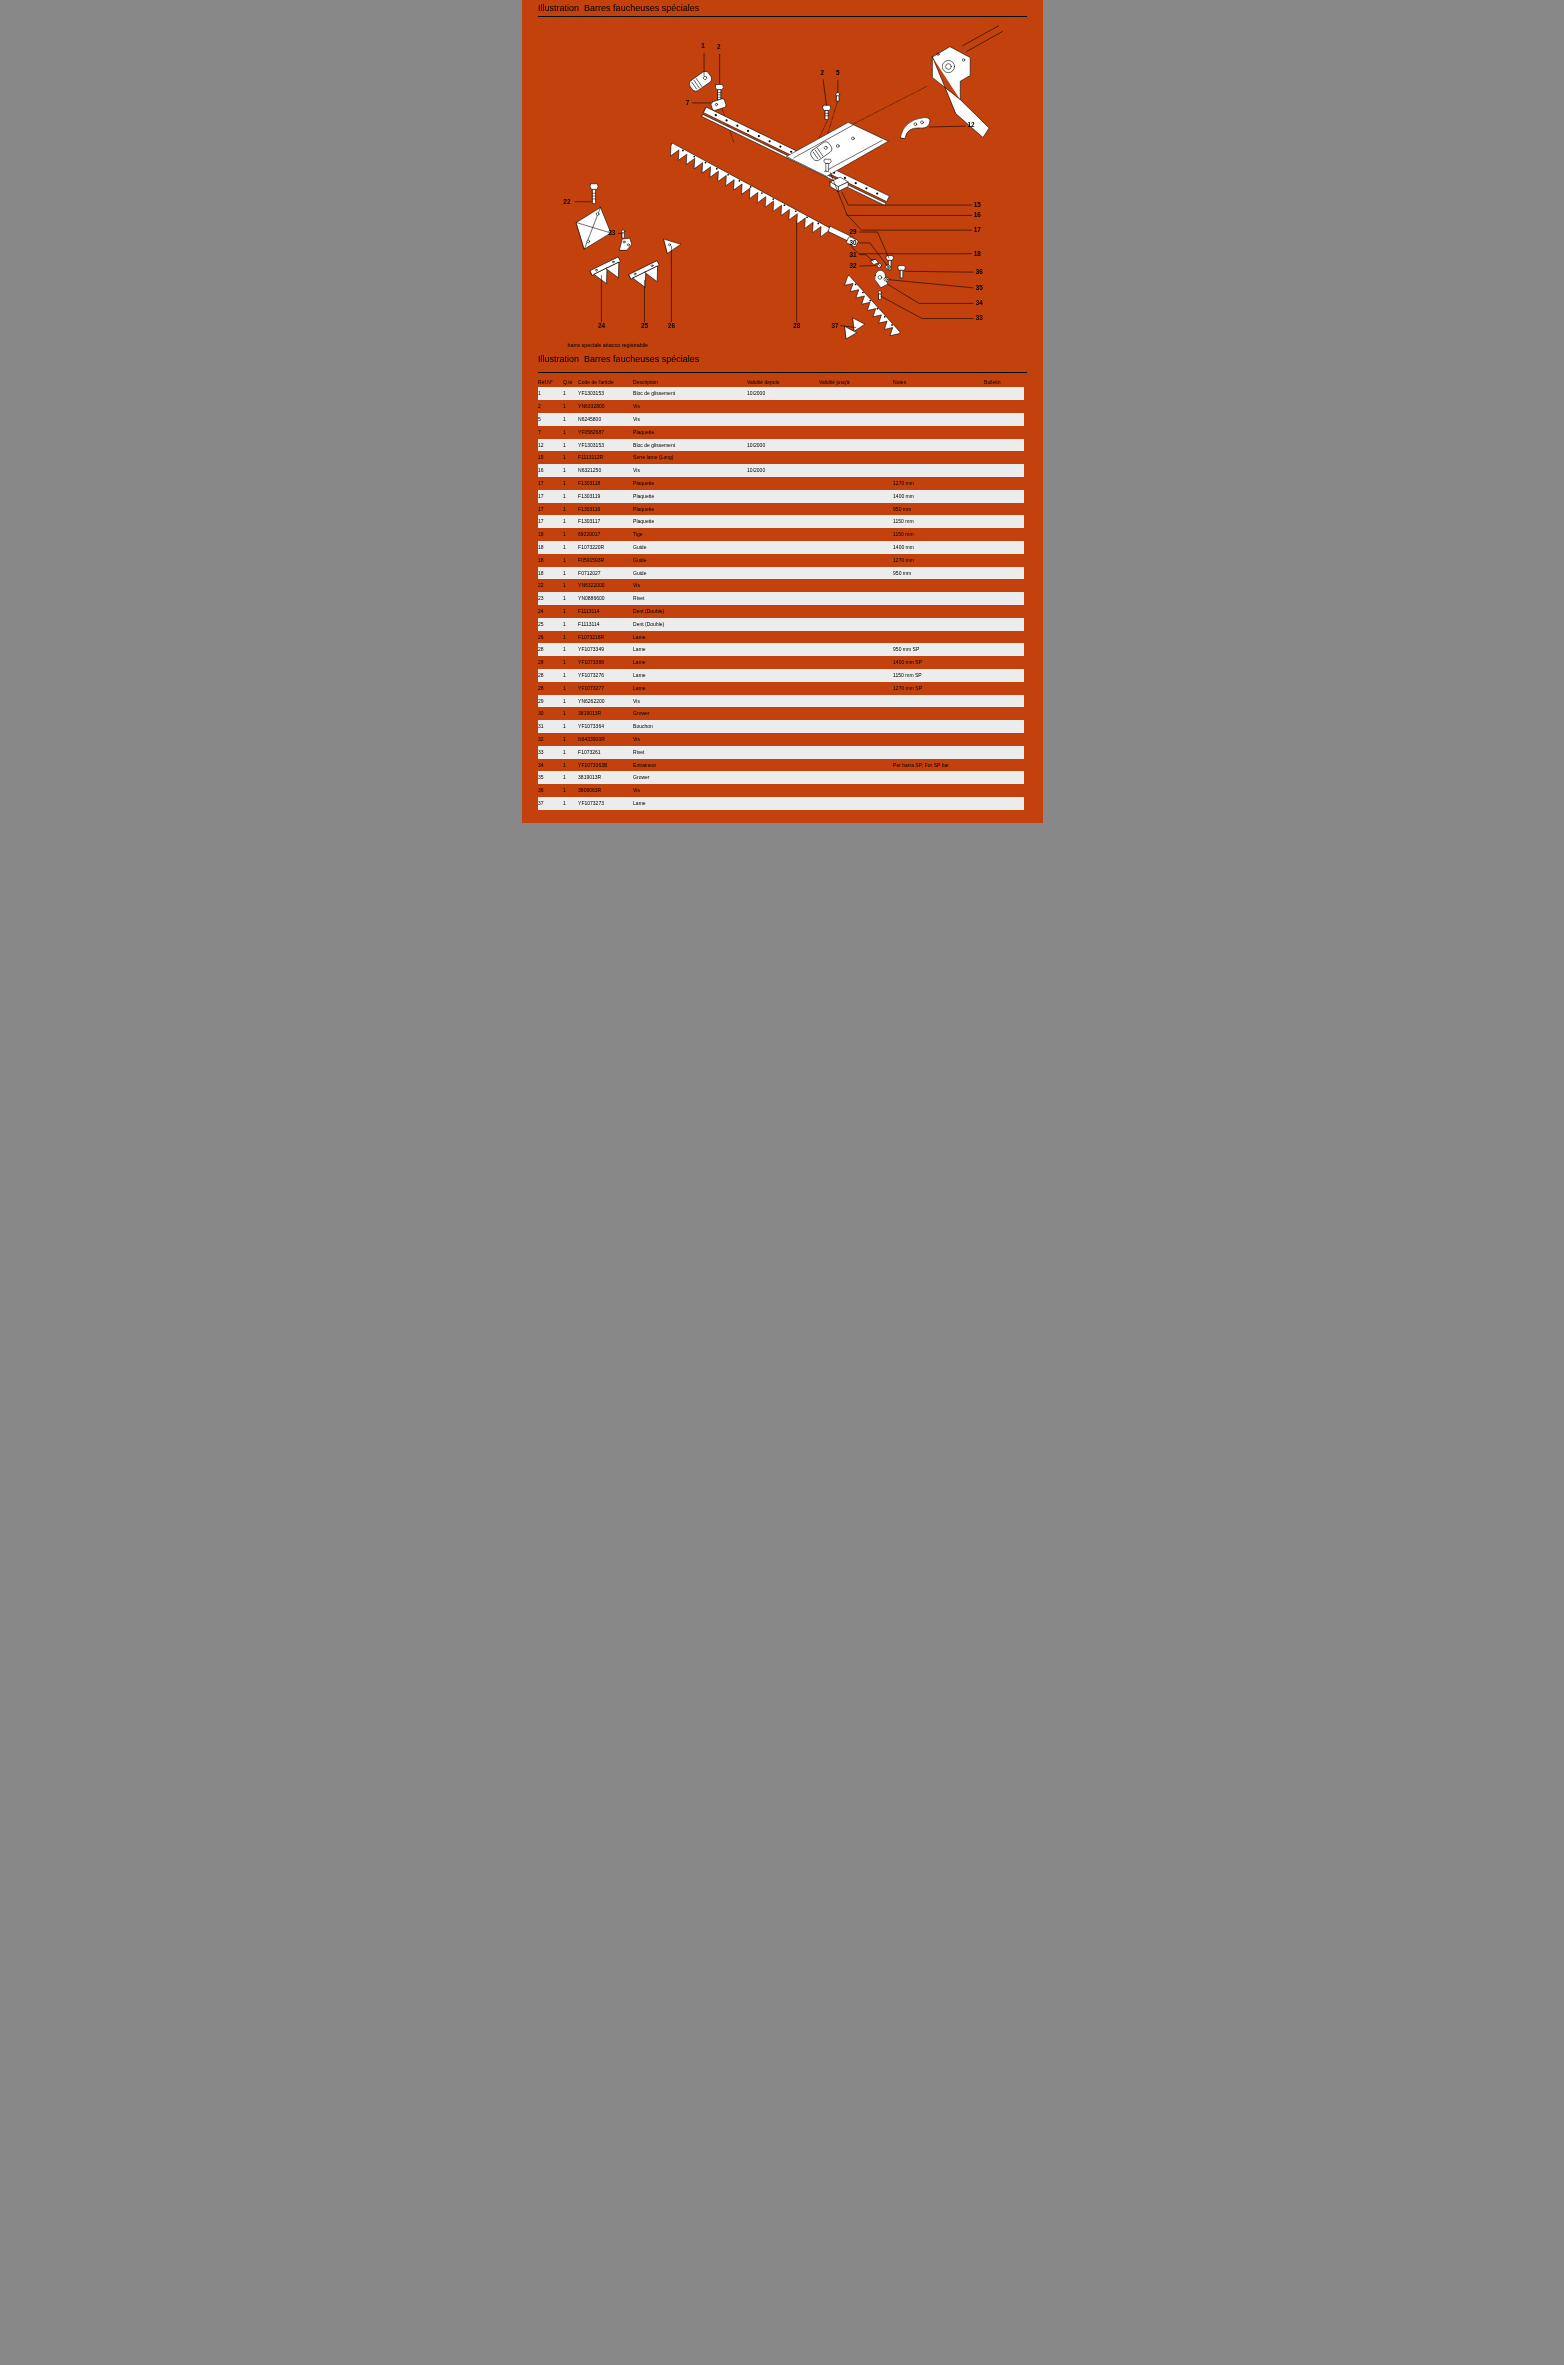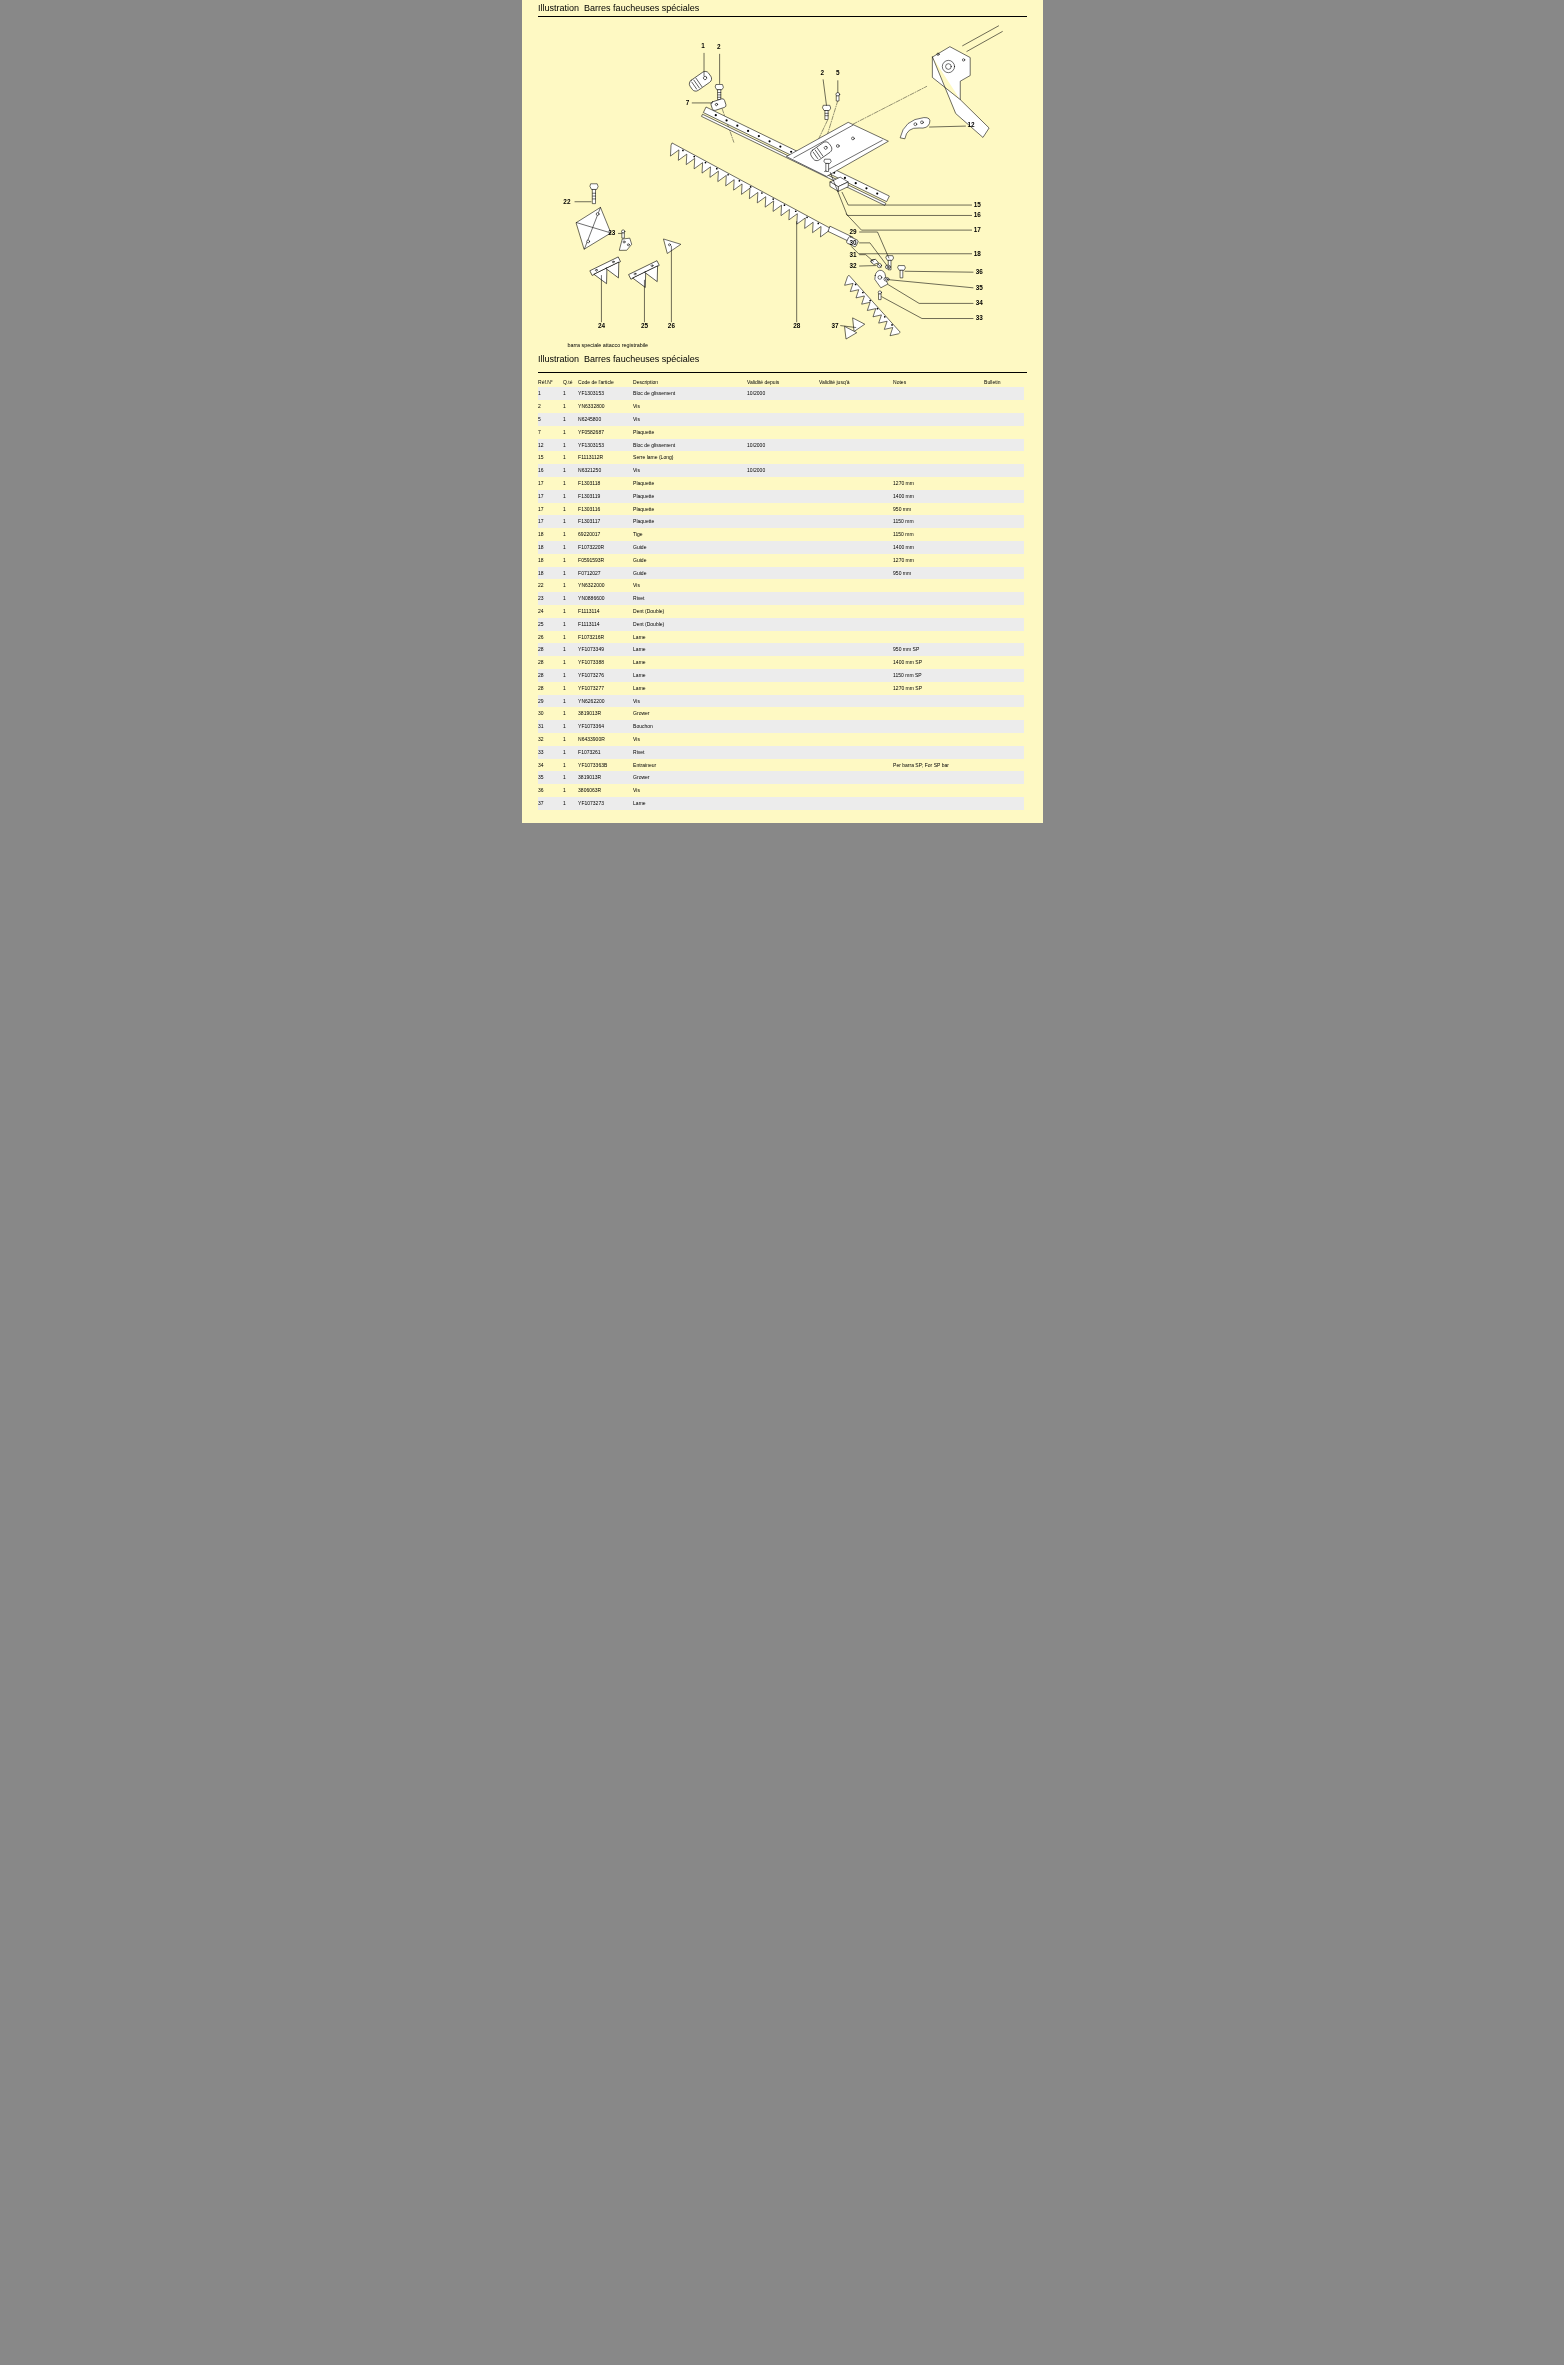--- a/index.html
+++ b/index.html
@@ -1,16 +1,16 @@
 <!DOCTYPE html>
 <html style="font-size:7.6px"><head>
 <meta charset="utf-8">
 <style>
   html,body{margin:0;padding:0;background:#888;}
-  .page{position:relative;width:521px;height:823px;margin:0 auto;background:#fef9c3;color:#000;
+  .page{position:relative;width:521px;height:823px;margin:0 auto;background:#c2410c;color:#000;
         font-family:"Liberation Sans",sans-serif;overflow:hidden;}
   .doc-title{position:absolute;left:16.6px;top:2.8px;font-size:9px;letter-spacing:0;white-space:pre;}
   .rule{position:absolute;left:16.6px;width:489px;height:0.9px;background:#000;}
   .rule-top{top:15.6px;}
   .rule-mid{top:372px;}
   .caption{position:absolute;left:46px;top:342px;font-size:5.4px;white-space:pre;}
   .section-title{position:absolute;left:16.6px;top:354px;font-size:9px;white-space:pre;}
   svg.diagram{position:absolute;left:0;top:19px;}
   
   .tbl{position:absolute;left:16.6px;top:377px;width:486px;font-size:5px;}

